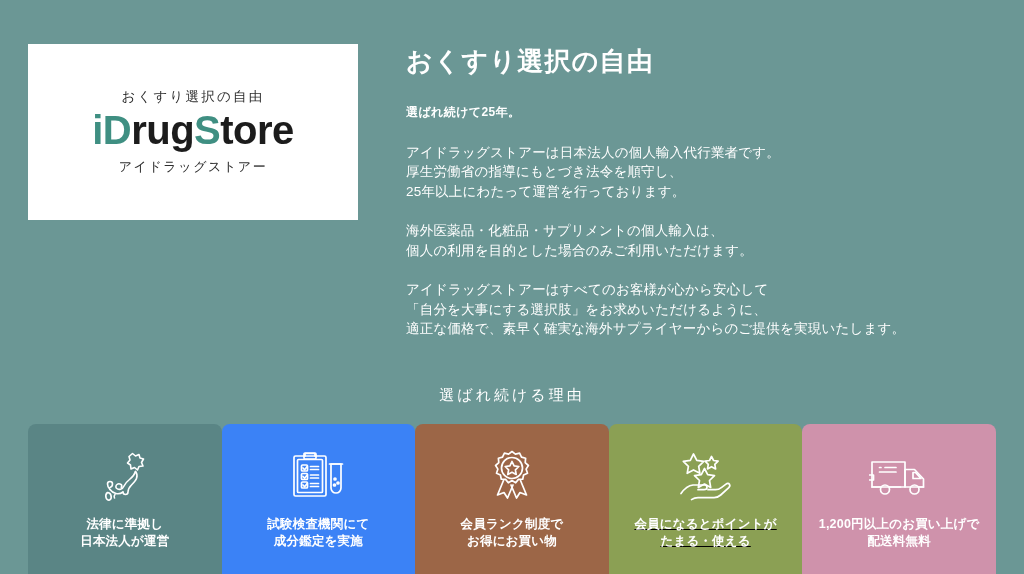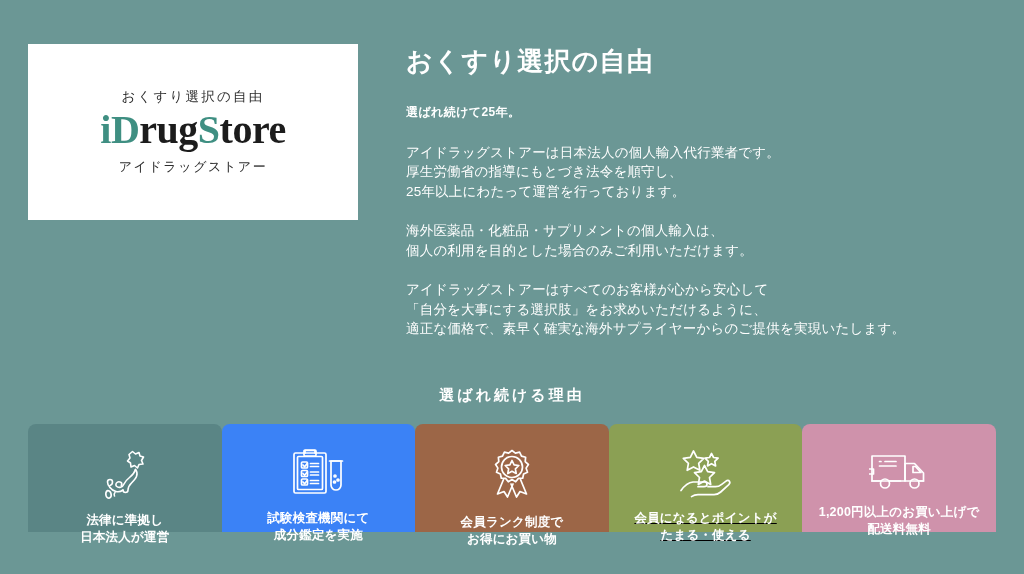--- a/index.html
+++ b/index.html
@@ -52,21 +52,20 @@
     margin-bottom: 2px;
     white-space: nowrap;
   }
 
   .logo-wordmark {
     font-size: 40px;
     font-weight: bold;
     letter-spacing: -0.5px;
     line-height: 1.1;
     white-space: nowrap;
-    font-family: Liberation Serif, serif;
   }
   .logo-wordmark .teal { color: #3f8f82; }
   .logo-wordmark .dark { color: #1c1c1c; }
 
   .logo-sub {
     font-size: 13px;
     color: #2e2e2e;
     letter-spacing: 1.6px;
     margin-top: 6px;
     white-space: nowrap;
@@ -108,31 +107,31 @@
 
   
   .reasons-title {
     position: absolute;
     left: 0;
     top: 386px;
     width: 1024px;
     text-align: center;
     color: #ffffff;
     font-size: 15px;
-    font-weight: bold;
+    font-weight: normal;
     letter-spacing: 3px;
   }
 
   
   .cards {
     position: absolute;
     left: 28px;
     top: 424px;
     width: 968px;
-    height: 108px;
+    height: 150px;
     display: flex;
     gap: 0;
   }
 
   .card {
     flex: 1 1 0;
     border-radius: 8px 8px 0 0;
     display: flex;
     flex-direction: column;
     align-items: center;

